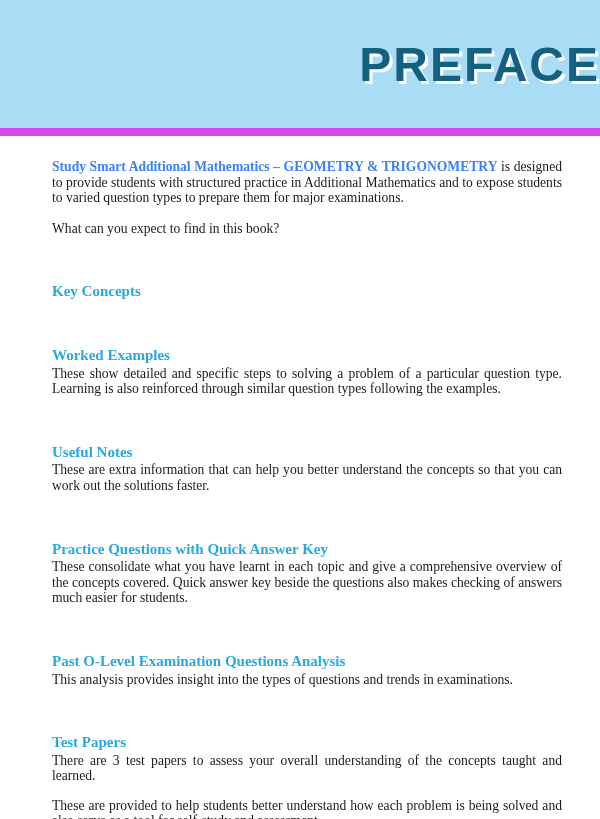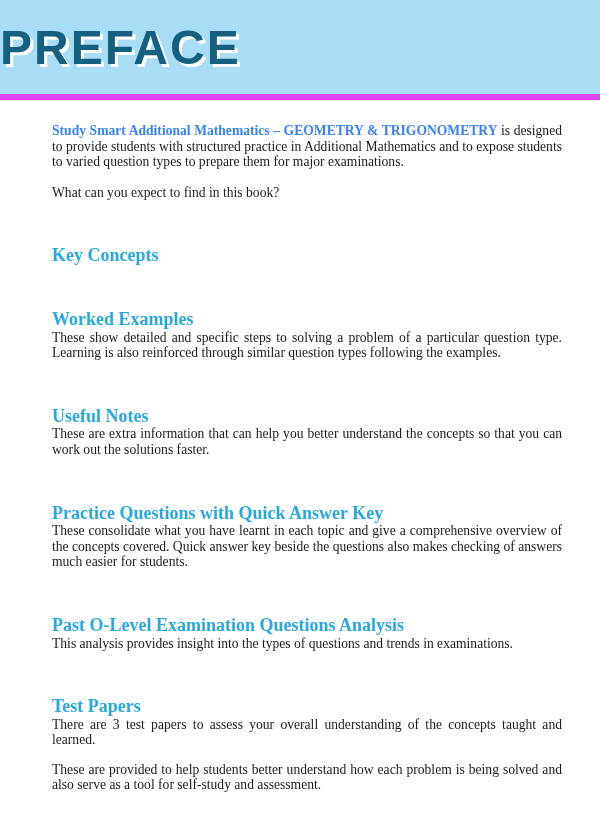--- a/index.html
+++ b/index.html
@@ -8,26 +8,26 @@
     position: relative;
     width: 600px;
     height: 819px;
     background: #ffffff;
     font-family: "Liberation Serif", serif;
     color: #1a1a1a;
     overflow: hidden;
   }
   .banner {
     width: 100%;
-    height: 100px;
+    height: 136px;
     background: #a9dcf5;
-    border-bottom: 6px solid #d946ef;
+    border-bottom: 8px solid #d946ef;
     display: flex;
     align-items: center;
-    justify-content: flex-start;
+    justify-content: flex-end;
   }
   .banner h1 {
     font-family: "Liberation Sans", sans-serif;
     font-weight: 900;
     font-size: 48px;
     letter-spacing: 2px;
     color: #16607f;
     text-shadow: 3px 3px 0 #ffffff;
     transform: scaleY(1.02);
   }
@@ -43,21 +43,21 @@
   .intro .lead {
     font-weight: bold;
     color: #3b82f6;
   }
   .question {
     margin-bottom: 28px;
   }
   .sec { margin-bottom: 14px; }
   .sec h2 {
     font-family: "Liberation Serif", serif;
-    font-size: 18px;
+    font-size: 15px;
     line-height: 15.6px;
     font-weight: bold;
     color: #29a8df;
     margin-bottom: 2px;
     margin-top: 48px;
   }
   .sec p { text-align: justify; }
   .signature {
     margin-top: 24px;
     text-align: center;

